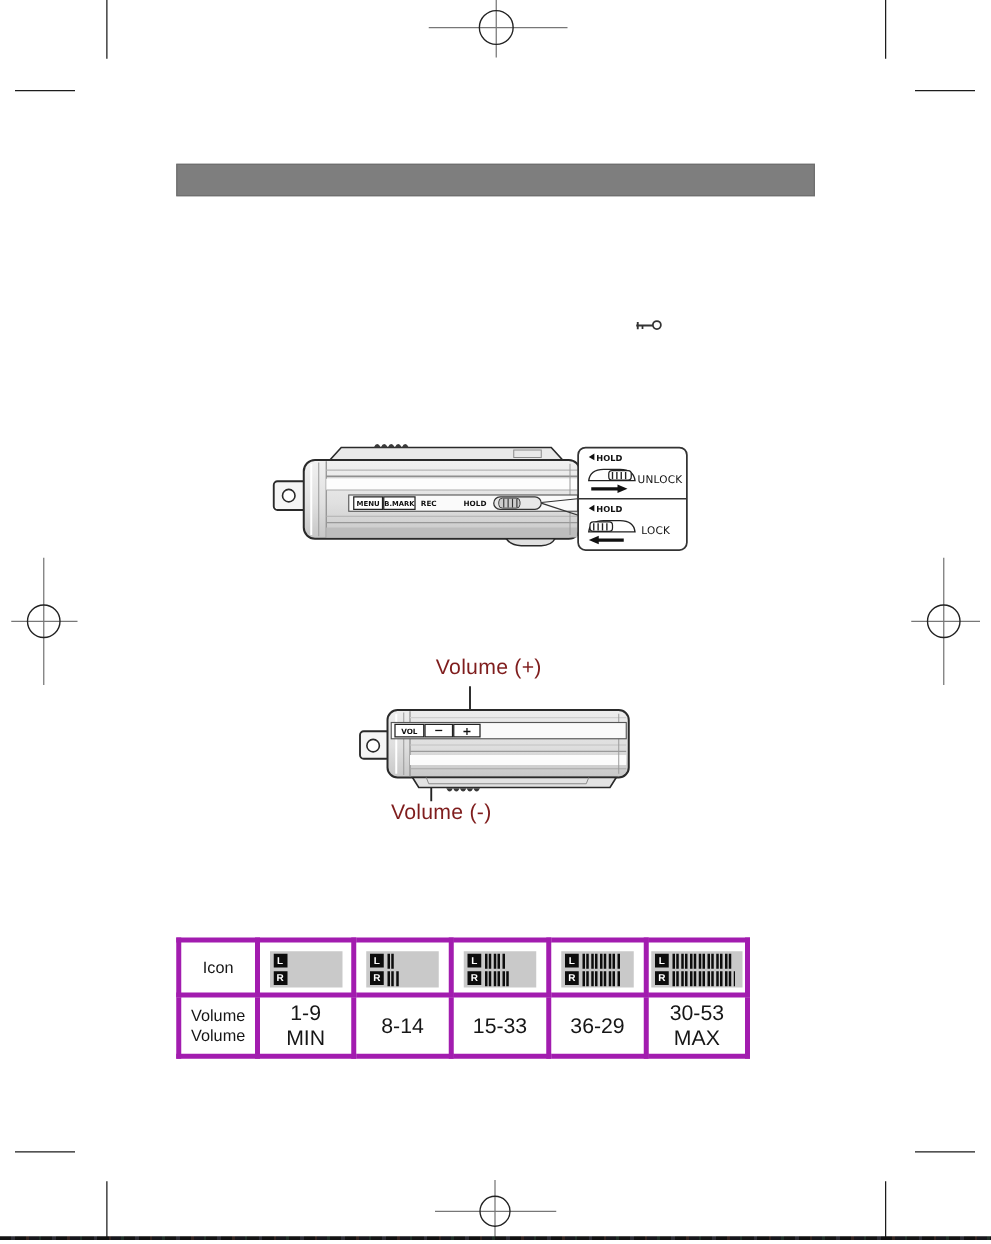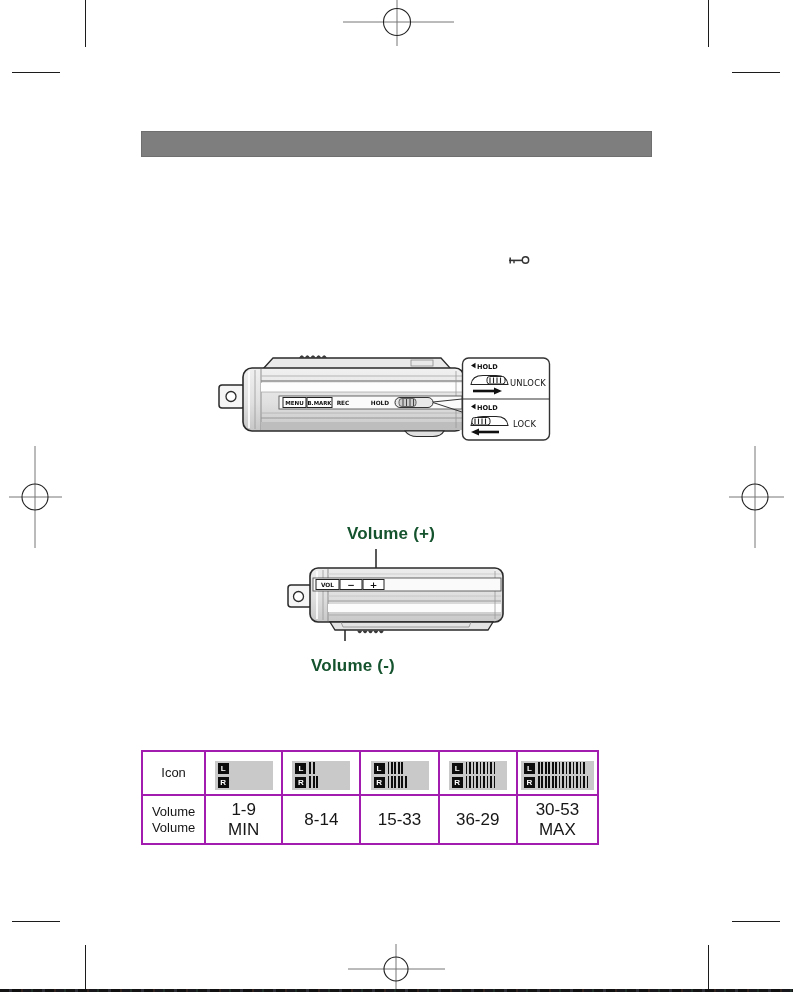--- a/index.html
+++ b/index.html
@@ -17,32 +17,32 @@
     background:#7e7e7e; border:1px solid #6f6f6f;
   }
   
   .key-icon { position:absolute; left:506px; top:253px; }
   
   .device1 { position:absolute; left:215px; top:338px; width:345px; height:112px; }
   .device2 { position:absolute; left:283px; top:520px; width:235px; height:150px; }
   svg text { font-family:"DejaVu Sans","Liberation Sans",sans-serif; fill:#111; }
   .vol-callout {
     position:absolute; width:120px; text-align:center;
-    font-size:17px; font-weight:700; color:#14532d; letter-spacing:0.2px;
+    font-size:17px; font-weight:400; color:#7f1d1d; letter-spacing:0.2px;
     font-family:"Liberation Sans",sans-serif;
   }
   .vol-plus-label { left:48px; top:4px; }
-  .vol-minus-label { left:10px; top:136px; }
+  .vol-minus-label { left:10px; top:120px; }
   
   .vol-table {
     position:absolute; left:141px; top:750px; border-collapse:collapse;
     table-layout:fixed; width:458px;
   }
   .vol-table td {
-    border:2px solid #a21caf; text-align:center; vertical-align:middle;
+    border:4px solid #a21caf; text-align:center; vertical-align:middle;
     color:#161616; padding:0;
   }
   .vol-table tr.row-icon td { height:44px; }
   .vol-table tr.row-level td { height:49px;margin-left:48px; }
   .vol-table .hdr { font-size:13px; line-height:1.2; }
   .vol-table .hdr span { display:block; }
   .level-cell span { display:block; font-size:17px; line-height:1.12; }
   .vol-icon {
     display:inline-flex; flex-direction:column; justify-content:center;
     gap:2px; background:#c9c9c9; width:58px; height:29px; padding:2px 3px;

